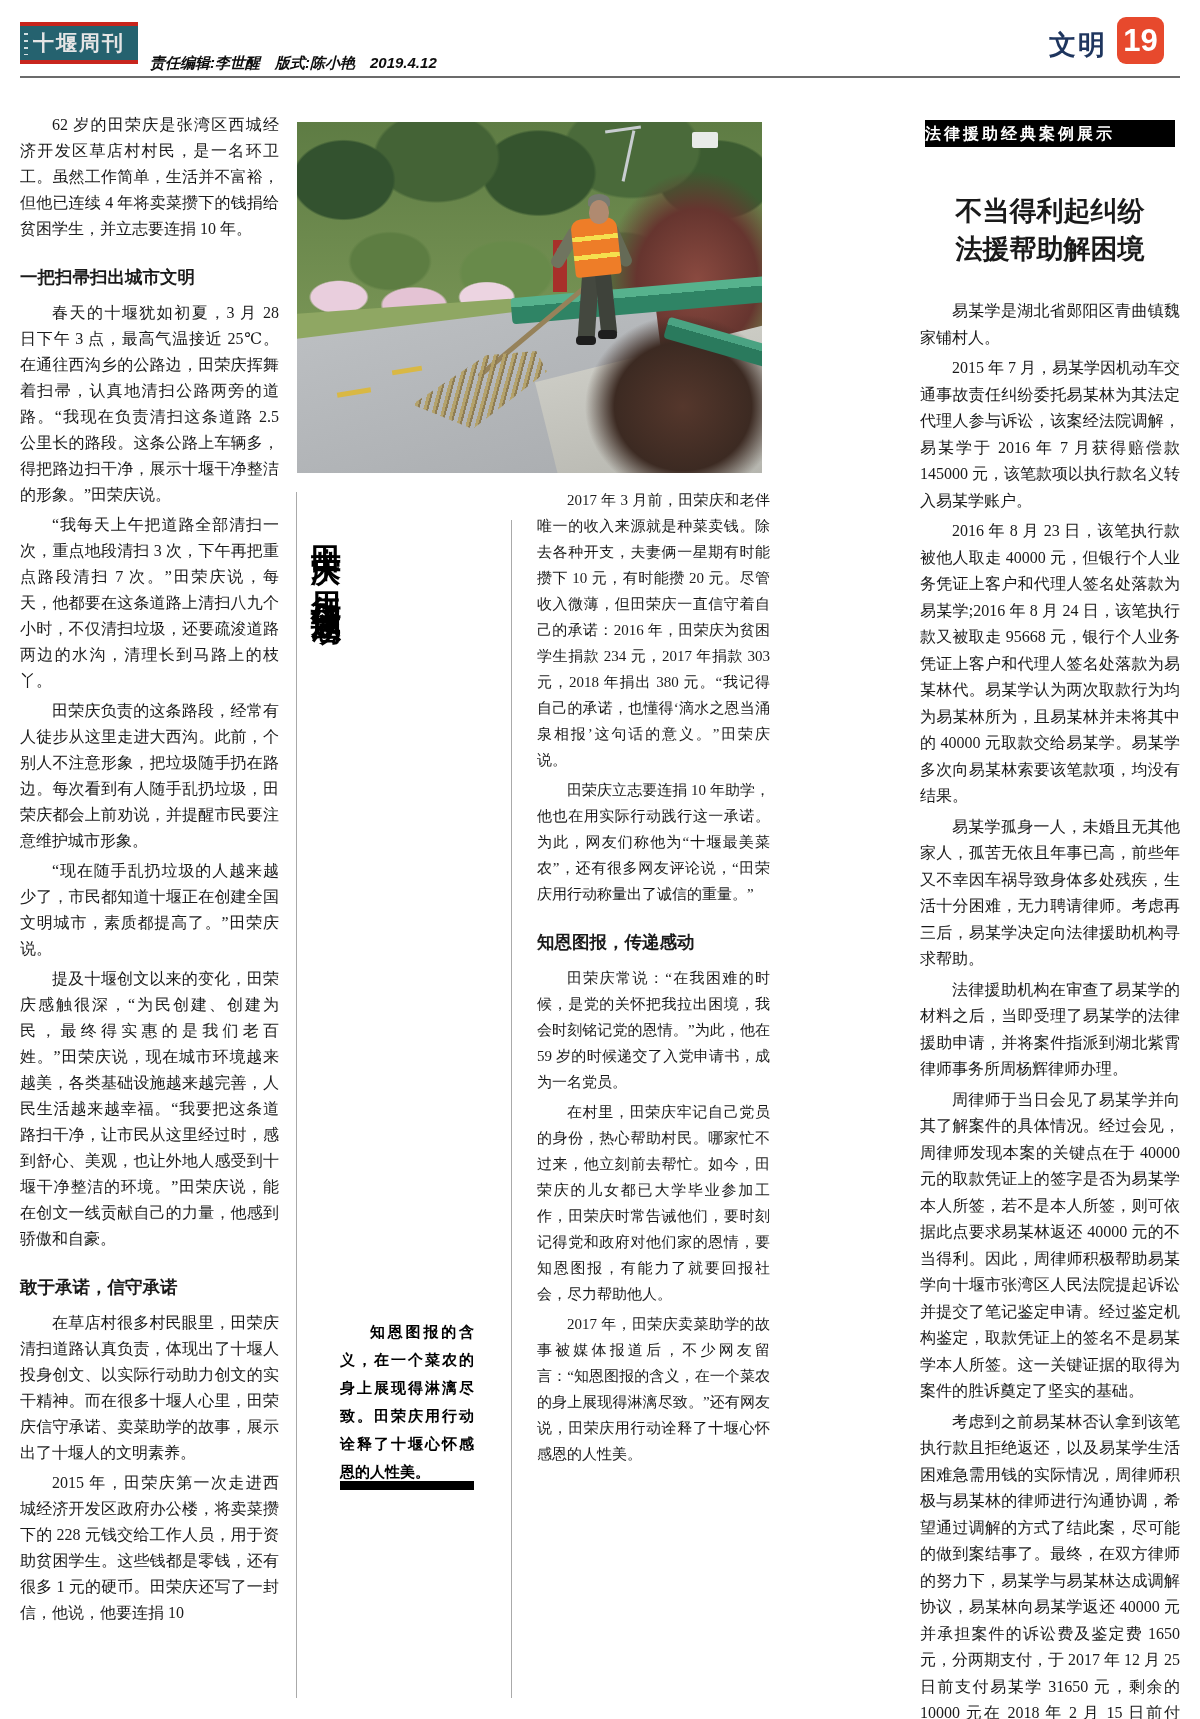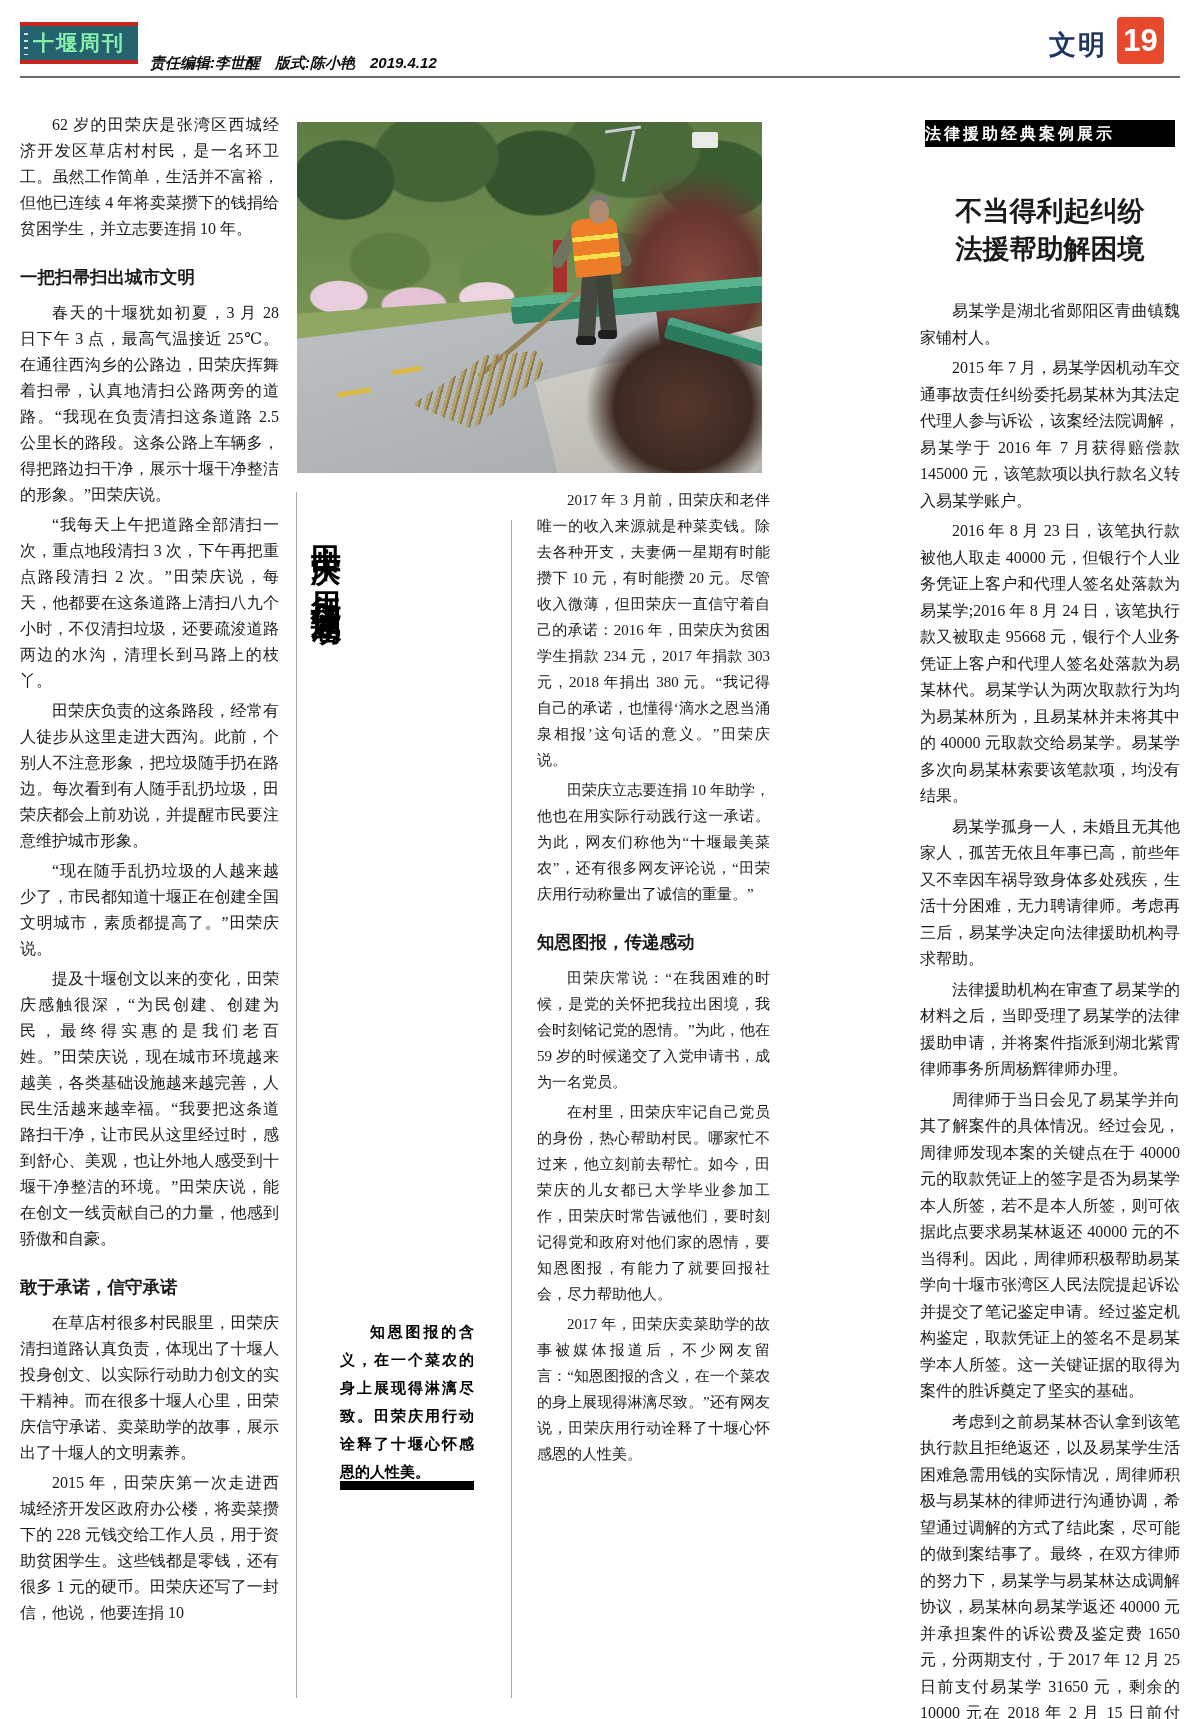--- a/index.html
+++ b/index.html
@@ -3,29 +3,29 @@
 <meta charset="utf-8">
 <style>
   html,body{margin:0;padding:0;background:#e9e9e9;}
   .page{position:relative;width:1200px;height:1719px;margin:0 auto;background:#ffffff;
         font-family:"Liberation Serif","DejaVu Serif",serif;color:#1a1a1a;overflow:hidden;}
 
   
   .logo-box{position:absolute;left:20px;top:22px;width:118px;height:42px;background:#25626f;
             border-top:4px solid #c8251d;border-bottom:4px solid #c8251d;box-sizing:border-box;
             display:flex;align-items:center;justify-content:center;}
-  .logo-text{color:#86efac;font-size:21px;font-weight:bold;letter-spacing:2px;}
+  .logo-text{color:#e5e5e5;font-size:21px;font-weight:bold;letter-spacing:2px;}
   .logo-marks{position:absolute;left:4px;top:7px;width:4px;height:22px;
               background:repeating-linear-gradient(#ffffffcc 0 2px,transparent 2px 7px);}
   .editor-line{position:absolute;left:150px;top:45px;font-family:"Liberation Sans","DejaVu Sans",sans-serif;
                font-style:italic;font-weight:bold;font-size:15px;color:#0d0d0d;margin-top:9px;}
   .section-label{position:absolute;left:1049px;top:27px;font-family:"Liberation Sans","DejaVu Sans",sans-serif;
                  font-weight:bold;font-size:27px;color:#1e355e;letter-spacing:2px;}
   .page-num{position:absolute;left:1117px;top:17px;width:47px;height:47px;background:#e7492d;color:#fff;
-            border-radius:4px;font-family:"Liberation Sans","DejaVu Sans",sans-serif;font-weight:bold;
+            border-radius:9px;font-family:"Liberation Sans","DejaVu Sans",sans-serif;font-weight:bold;
             font-size:31px;display:flex;align-items:center;justify-content:center;}
   .header-rule{position:absolute;left:20px;top:76px;width:1160px;height:2px;background:#6b6b6b;}
 
   
   .col{position:absolute;text-align:justify;}
   .col p{margin:0 0 4px 0;text-indent:2em;}
   .col p.cont{text-indent:0;}
   .left-col{left:20px;top:112px;width:259px;font-size:16px;line-height:26px;}
   .mid-col{left:537px;top:487px;width:233px;font-size:15px;line-height:26px;}
   .right-col{left:920px;top:112px;width:260px;font-size:16px;line-height:26.5px;}
@@ -147,21 +147,21 @@
     <div class="ph-shoe-r"></div>
     <div class="ph-vest"></div>
     <div class="ph-hair"></div>
     <div class="ph-head"></div>
   </div>
 
   <section class="col left-col">
     <p class="para">62 岁的田荣庆是张湾区西城经济开发区草店村村民，是一名环卫工。虽然工作简单，生活并不富裕，但他已连续 4 年将卖菜攒下的钱捐给贫困学生，并立志要连捐 10 年。</p>
     <h3 class="subhead">一把扫帚扫出城市文明</h3>
     <p class="para">春天的十堰犹如初夏，3 月 28 日下午 3 点，最高气温接近 25℃。在通往西沟乡的公路边，田荣庆挥舞着扫帚，认真地清扫公路两旁的道路。“我现在负责清扫这条道路 2.5 公里长的路段。这条公路上车辆多，得把路边扫干净，展示十堰干净整洁的形象。”田荣庆说。</p>
-    <p class="para">“我每天上午把道路全部清扫一次，重点地段清扫 3 次，下午再把重点路段清扫 2 次。”田荣庆说，每天，他都要在这条道路上清扫八九个小时，不仅清扫垃圾，还要疏浚道路两边的水沟，清理长到马路上的枝丫。</p>
+    <p class="para">“我每天上午把道路全部清扫一次，重点地段清扫 3 次，下午再把重点路段清扫 7 次。”田荣庆说，每天，他都要在这条道路上清扫八九个小时，不仅清扫垃圾，还要疏浚道路两边的水沟，清理长到马路上的枝丫。</p>
     <p class="para">田荣庆负责的这条路段，经常有人徒步从这里走进大西沟。此前，个别人不注意形象，把垃圾随手扔在路边。每次看到有人随手乱扔垃圾，田荣庆都会上前劝说，并提醒市民要注意维护城市形象。</p>
     <p class="para">“现在随手乱扔垃圾的人越来越少了，市民都知道十堰正在创建全国文明城市，素质都提高了。”田荣庆说。</p>
     <p class="para">提及十堰创文以来的变化，田荣庆感触很深，“为民创建、创建为民，最终得实惠的是我们老百姓。”田荣庆说，现在城市环境越来越美，各类基础设施越来越完善，人民生活越来越幸福。“我要把这条道路扫干净，让市民从这里经过时，感到舒心、美观，也让外地人感受到十堰干净整洁的环境。”田荣庆说，能在创文一线贡献自己的力量，他感到骄傲和自豪。</p>
     <h3 class="subhead">敢于承诺，信守承诺</h3>
     <p class="para">在草店村很多村民眼里，田荣庆清扫道路认真负责，体现出了十堰人投身创文、以实际行动助力创文的实干精神。而在很多十堰人心里，田荣庆信守承诺、卖菜助学的故事，展示出了十堰人的文明素养。</p>
     <p class="para">2015 年，田荣庆第一次走进西城经济开发区政府办公楼，将卖菜攒下的 228 元钱交给工作人员，用于资助贫困学生。这些钱都是零钱，还有很多 1 元的硬币。田荣庆还写了一封信，他说，他要连捐 10</p>
   </section>
 
   <div class="vrule vrule-left"></div>
   <div class="vrule vrule-right"></div>

